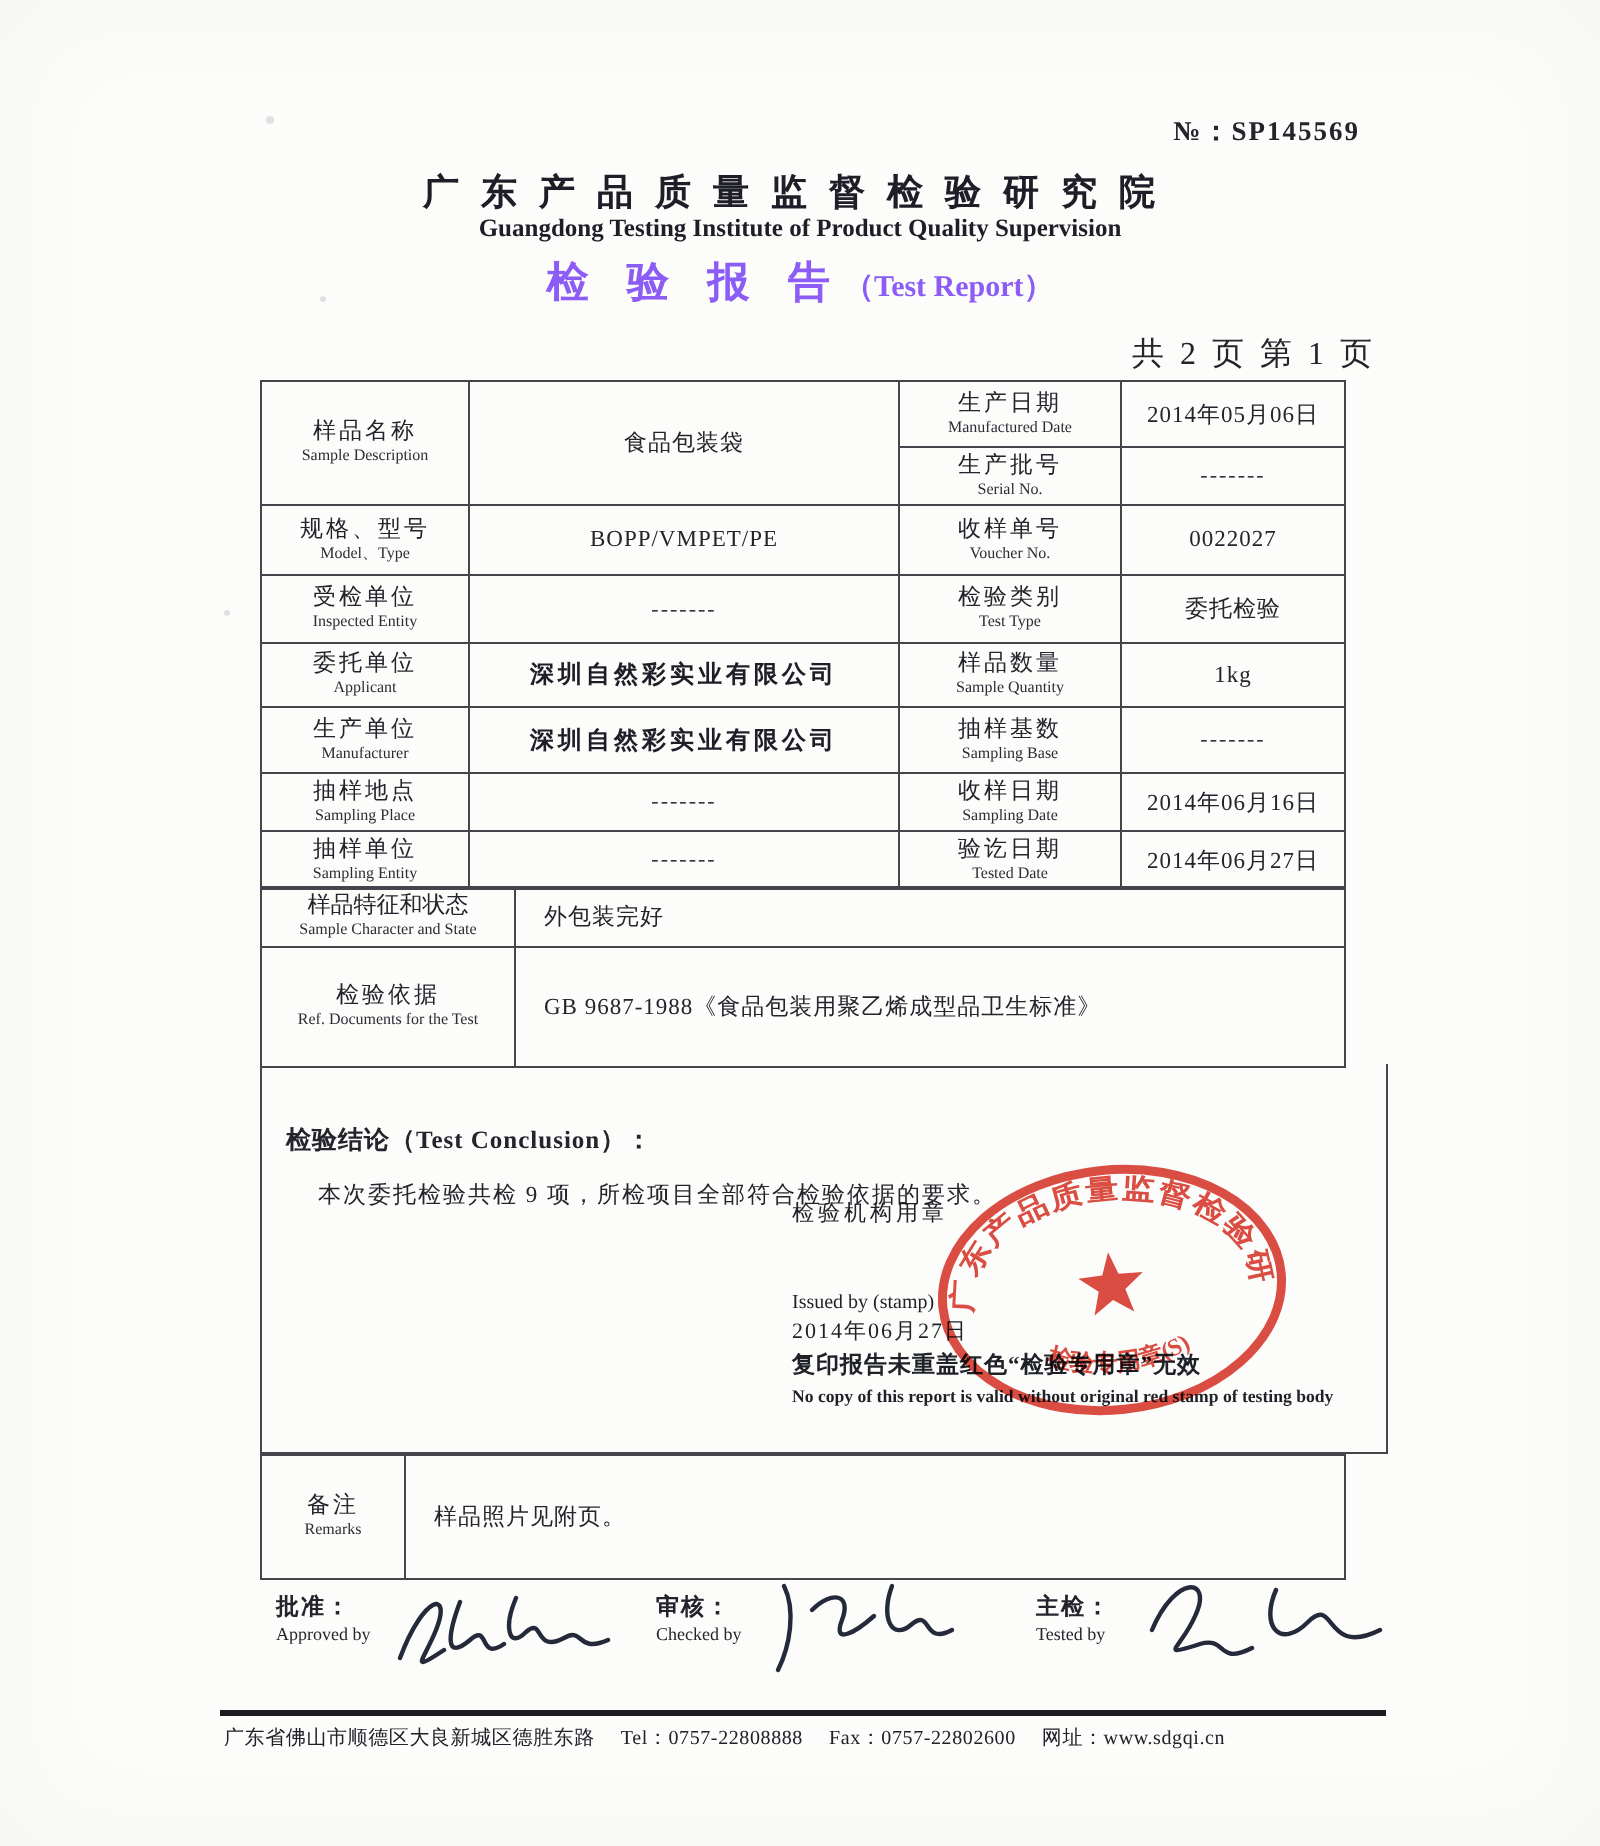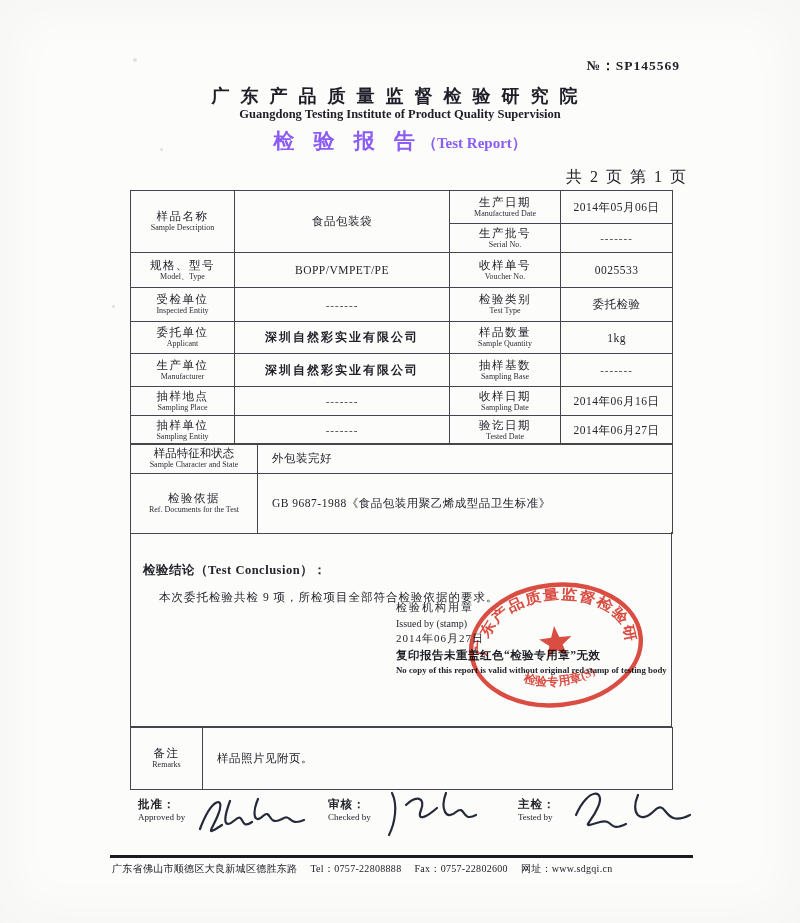--- a/index.html
+++ b/index.html
@@ -25,27 +25,27 @@
   .tblA{top:190px;left:130px;}
   .tblB{top:443px;left:130px;}
   .tblD{top:727px;left:130px;}
   .lab .cn{display:block;font-size:11.5px;letter-spacing:1.5px;line-height:13px;}
   .lab .en{display:block;font-size:8px;line-height:10px;color:#2c2d36;}
   .val{font-size:11.5px;letter-spacing:.5px;}
   .val.bold{font-weight:bold;font-size:12px;letter-spacing:2px;color:#1d1e28;}
   .val.dash{font-size:11px;letter-spacing:1px;color:#33343d;}
   .val.left{text-align:left;padding-left:14px;}
   
-  .conclusion{top:532px;left:130px;width:540px;height:194px;border:1px solid #45454e;border-top:none;}
+  .conclusion{top:532px;left:130px;width:540px;height:194px;border:1px solid #45454e;border-top:none;padding-left:22px;}
   .conc-head{position:absolute;top:30px;left:12px;font-size:12.5px;font-weight:bold;letter-spacing:.5px;}
   .conc-body{position:absolute;top:58px;left:28px;font-size:11.5px;letter-spacing:1px;}
   
   .stamp-text{top:600px;left:396px;width:312px;color:#1f2128;line-height:15.5px;}
   .stamp-text .l1{font-size:11px;letter-spacing:2px;}
-  .stamp-text .l2{font-size:10px;}
+  .stamp-text .l2{font-size:10px;margin-top:28px;}
   .stamp-text .l3{font-size:11px;letter-spacing:1px;}
   .stamp-text .l4{font-size:11.5px;font-weight:bold;letter-spacing:.5px;margin-top:1px;}
   .stamp-text .l5{font-size:8.8px;font-weight:bold;}
   .stamp{top:580px;left:466px;width:180px;height:130px;opacity:.82;mix-blend-mode:multiply;transform:rotate(-6deg);}
   
   .sig-row{top:797px;left:130px;width:560px;height:58px;}
   .sig-group{position:absolute;top:0;}
   .sig-label .cn{display:block;font-size:11.5px;font-weight:bold;letter-spacing:1px;line-height:14px;}
   .sig-label .en{display:block;font-size:9px;line-height:12px;}
   .sig-ink{position:absolute;}
@@ -101,21 +101,21 @@
     <tr style="height:35px">
       <td class="lab">
         <span class="cn">规格、型号</span>
         <span class="en">Model、Type</span>
       </td>
       <td class="val">BOPP/VMPET/PE</td>
       <td class="lab">
         <span class="cn">收样单号</span>
         <span class="en">Voucher No.</span>
       </td>
-      <td class="val">0025533</td>
+      <td class="val">0022027</td>
     </tr>
     <tr style="height:34px">
       <td class="lab">
         <span class="cn">受检单位</span>
         <span class="en">Inspected Entity</span>
       </td>
       <td class="val dash">-------</td>
       <td class="lab">
         <span class="cn">检验类别</span>
         <span class="en">Test Type</span>

